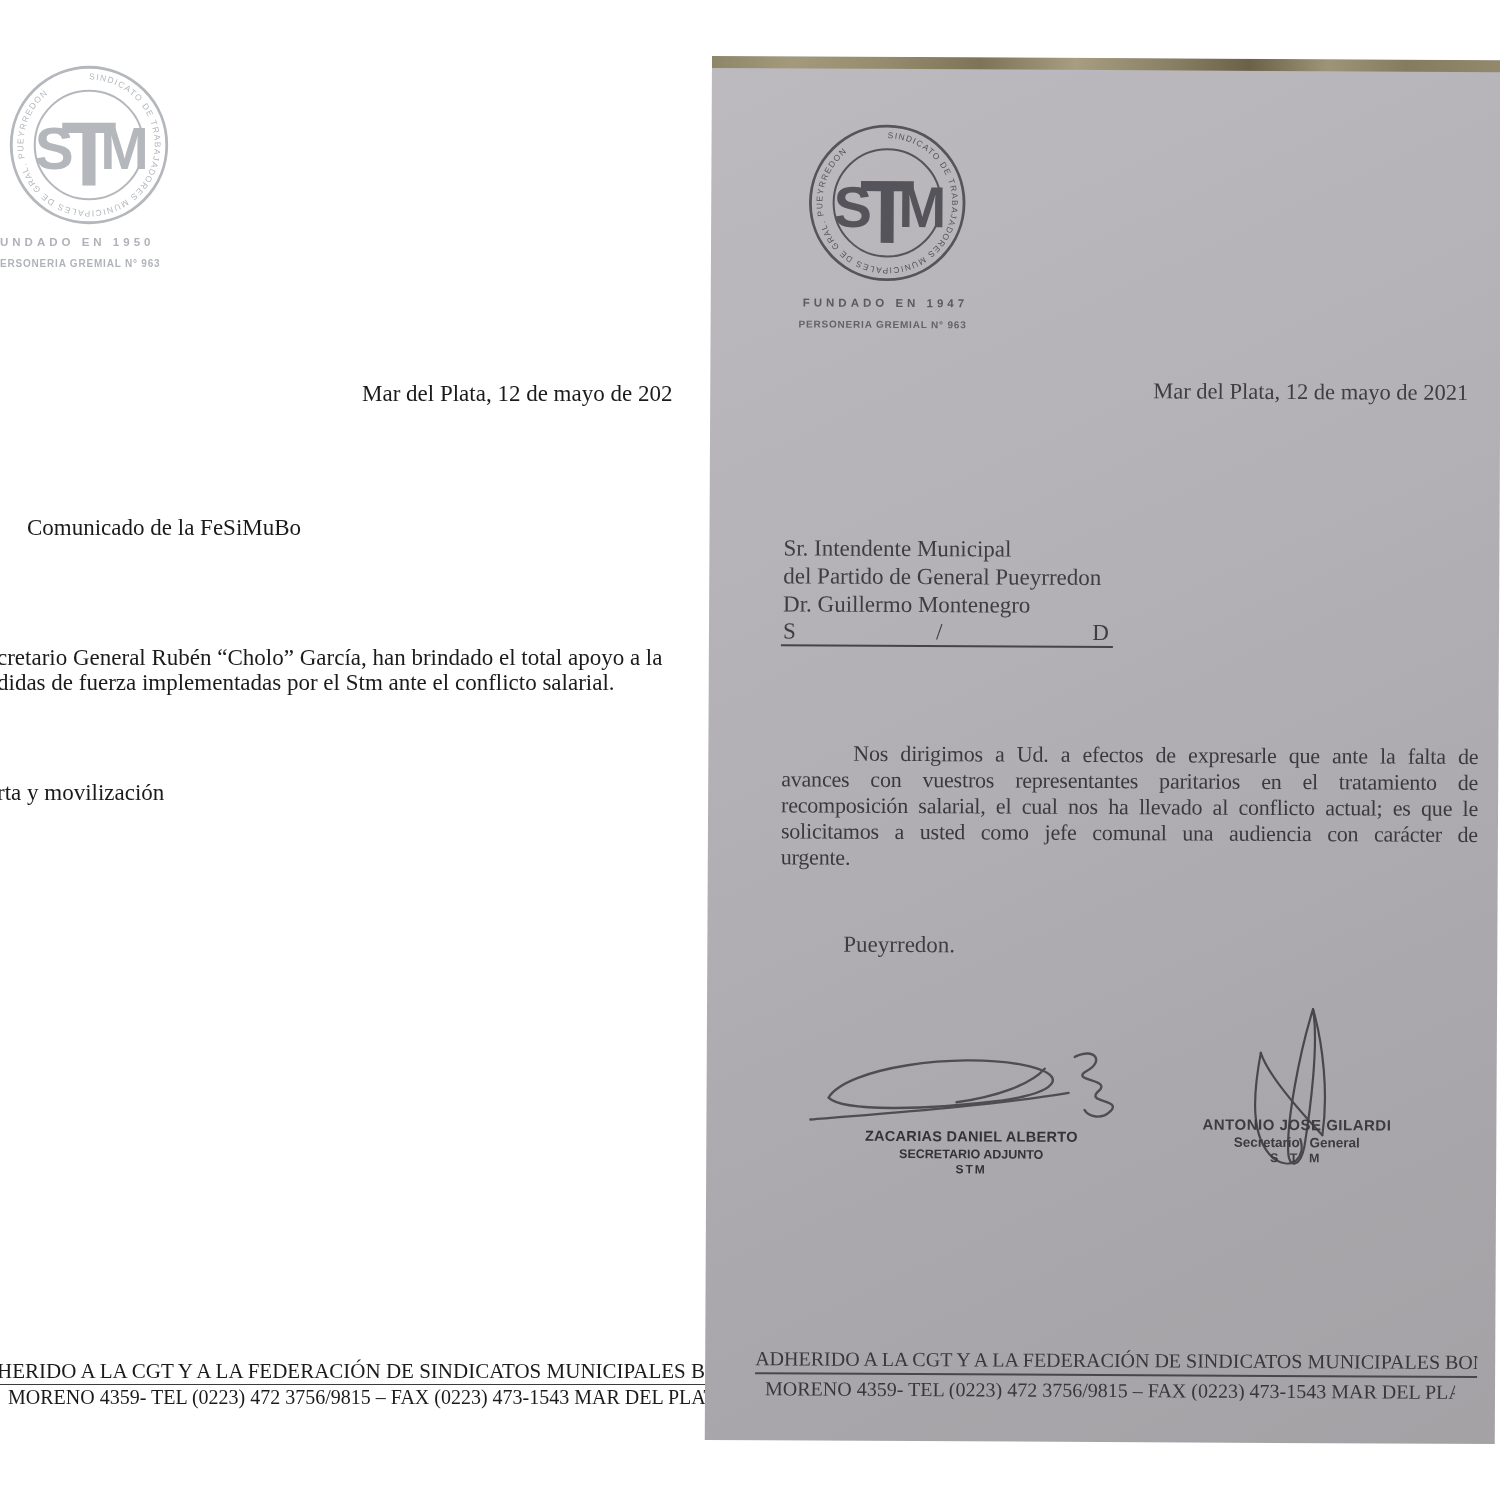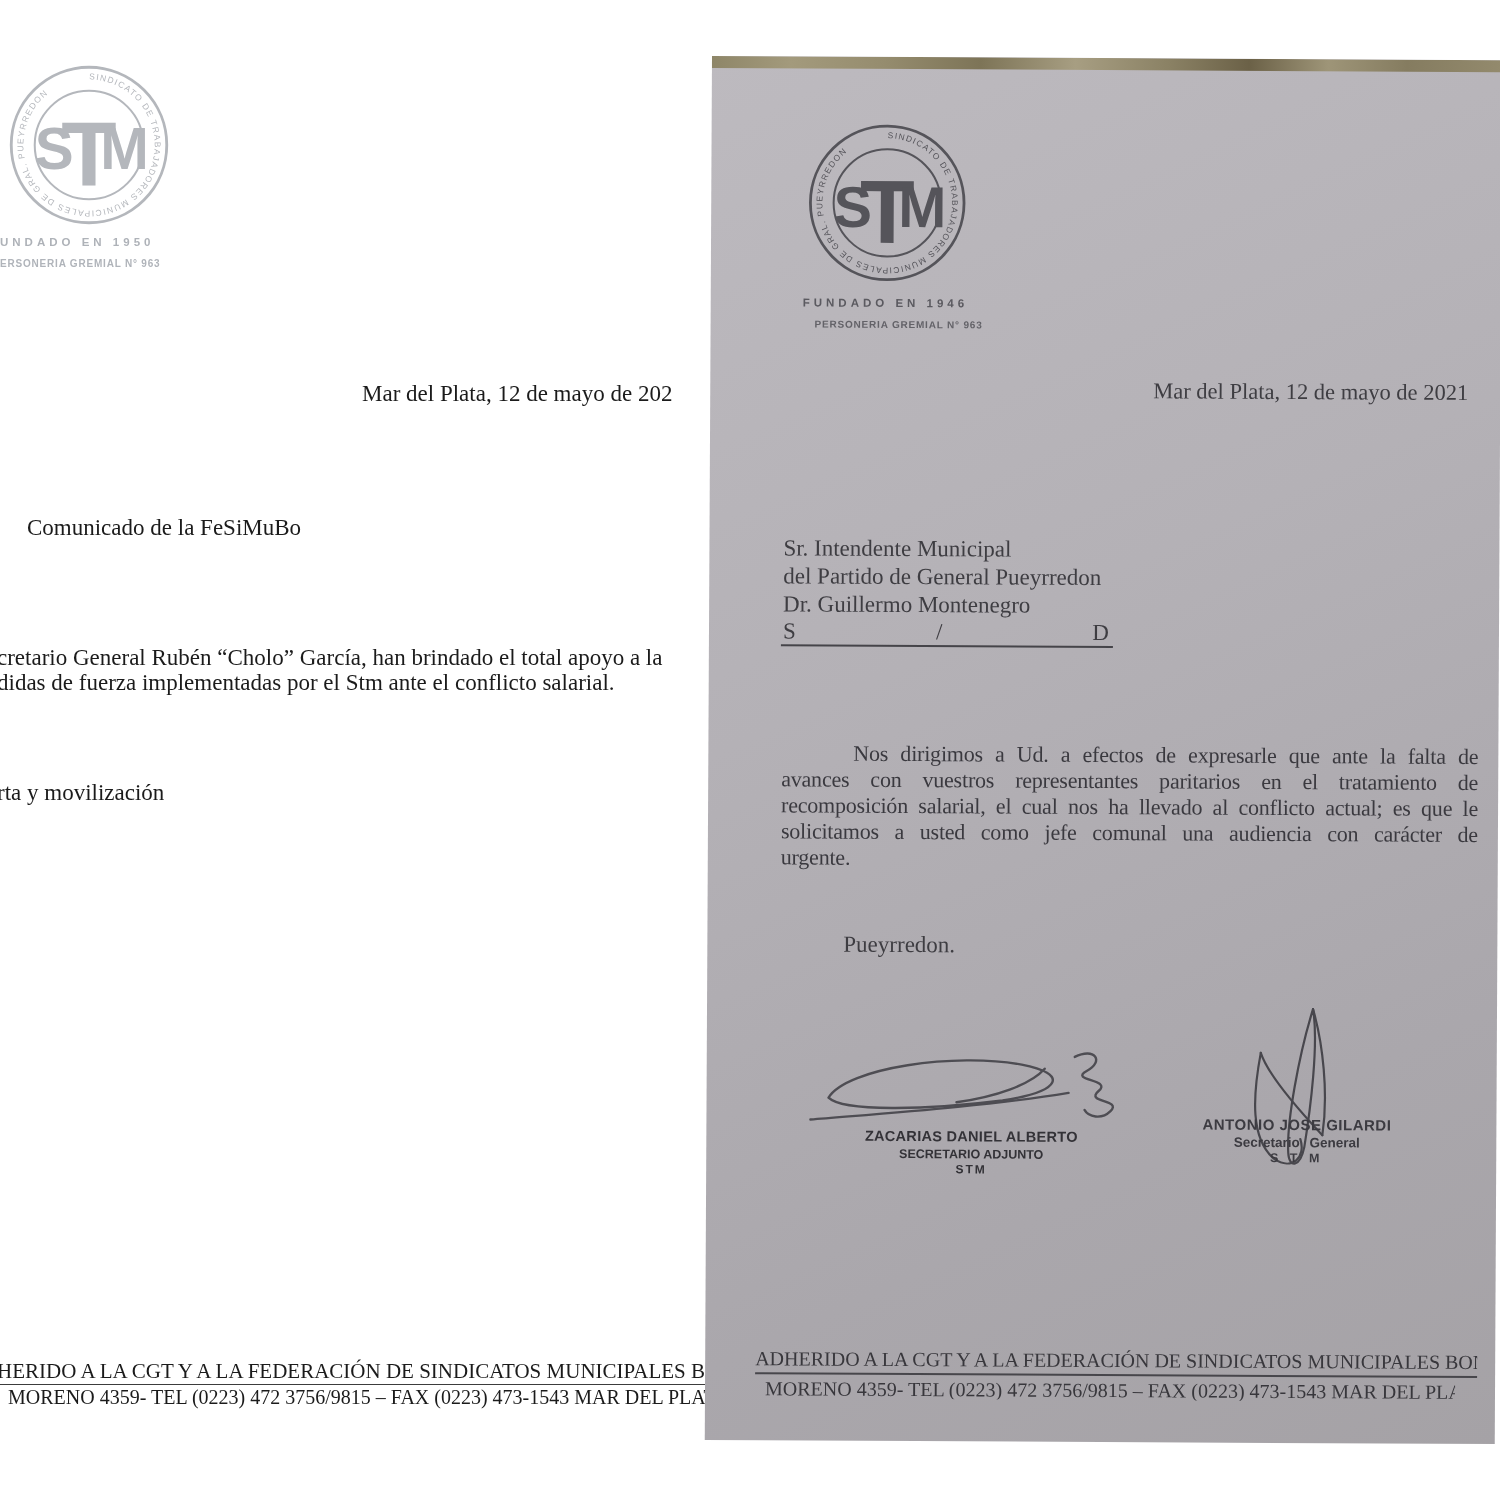--- a/index.html
+++ b/index.html
@@ -35,21 +35,21 @@
     background:linear-gradient(155deg,#bdbabf 0%, #b4b1b6 40%, #aaa7ac 75%, #a5a2a6 100%);
     color:#3e3d42;
   }
   .tanband { position:absolute; left:0; top:0; right:0; height:12px;
     background:linear-gradient(90deg,#8e8668 0%,#a39a7c 10%,#958c6e 22%,#7d7457 34%,#a79e82 46%,#8a8164 58%,#6b6147 68%,#9e9578 78%,#857c60 88%,#938a6d 100%);
   }
   .rphoto .tline { position:absolute; white-space:nowrap; line-height:1; color:#3e3d42; }
 
   .r-logo { position:absolute; left:96px; top:66px; width:160px; height:160px; color:#55545a; }
   .r-founded { position:absolute; left:92px; top:240px; font-family:"Liberation Sans",sans-serif; font-weight:700; font-size:11.5px; letter-spacing:4px; color:#5b5a60; white-space:nowrap; }
-  .r-personeria { position:absolute; left:88px; top:262px; font-family:"Liberation Sans",sans-serif; font-weight:700; font-size:10px; letter-spacing:0.8px; color:#636268; white-space:nowrap;margin-left:16px; }
+  .r-personeria { position:absolute; left:88px; top:262px; font-family:"Liberation Sans",sans-serif; font-weight:700; font-size:10px; letter-spacing:0.8px; color:#636268; white-space:nowrap; }
 
   .r-date { left:443px; top:322px; font-size:22.5px; }
   .r-rcpt1 { left:74px; top:480px; font-size:23px; }
   .r-rcpt2 { left:74px; top:508px; font-size:23px; }
   .r-rcpt3 { left:74px; top:536px; font-size:23px; }
 
   .sd-line { position:absolute; left:72px; top:560px; width:332px; height:28px; border-bottom:2px solid #454449; font-size:23px; }
   .sd-line span { position:absolute; bottom:2px; line-height:1; }
   .sd-s { left:2px; } .sd-slash { left:155px; } .sd-d { right:4px; }
 
@@ -121,21 +121,21 @@
       <defs>
           <path id="ringR" d="M 100,19 a 81,81 0 1 1 -0.02,0" fill="none"></path>
         </defs>
       <circle cx="100" cy="100" r="96" fill="none" stroke="currentColor" stroke-width="3.5"></circle>
       <circle cx="100" cy="100" r="67" fill="none" stroke="currentColor" stroke-width="2.5"></circle>
       <text class="logo-ring-text"><textPath href="#ringR">SINDICATO DE TRABAJADORES MUNICIPALES DE GRAL. PUEYRREDON</textPath></text>
       <text class="logo-letter" x="57" y="130" font-size="72" text-anchor="middle">S</text>
       <text class="logo-letter" x="100" y="150" font-size="112" text-anchor="middle">T</text>
       <text class="logo-letter" x="144" y="130" font-size="72" text-anchor="middle">M</text>
     </svg>
-    <div class="r-founded">FUNDADO EN 1946</div>
+    <div class="r-founded">FUNDADO EN 1947</div>
     <div class="r-personeria">PERSONERIA GREMIAL N° 963</div>
 
     <div class="tline r-date">Mar del Plata, 12 de mayo de 2021</div>
 
     <div class="tline r-rcpt1">Sr. Intendente Municipal</div>
     <div class="tline r-rcpt2">del Partido de General Pueyrredon</div>
     <div class="tline r-rcpt3">Dr. Guillermo Montenegro</div>
 
     <div class="sd-line">
       <span class="sd-s">S</span>

